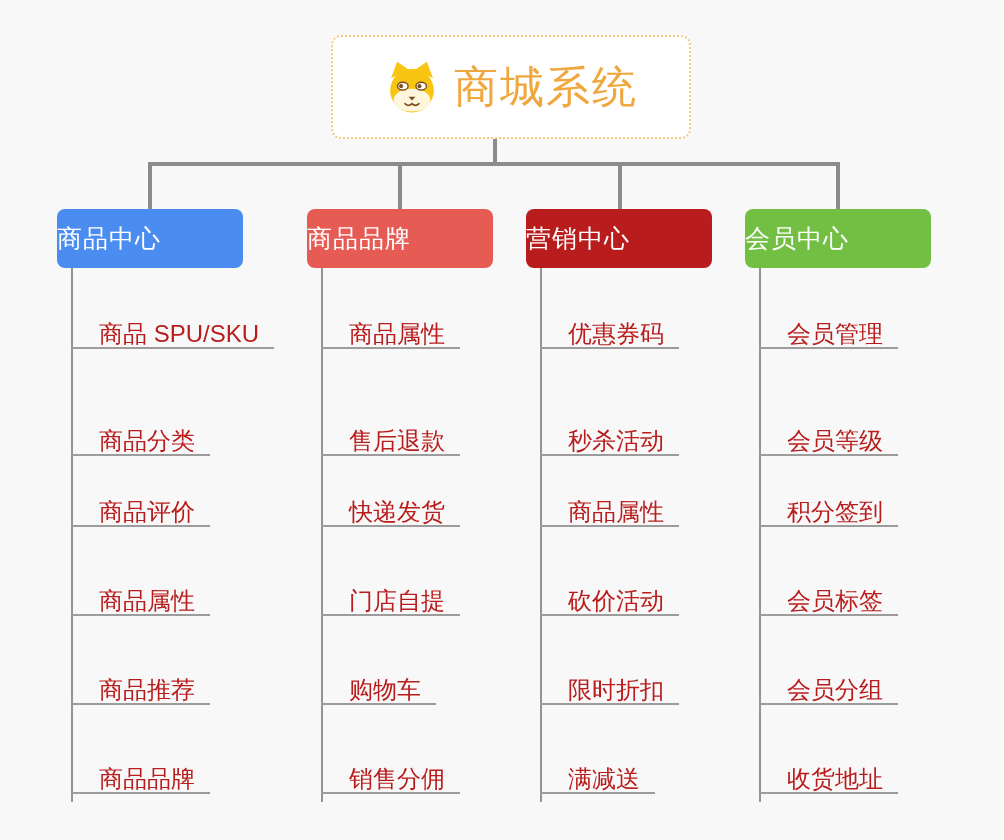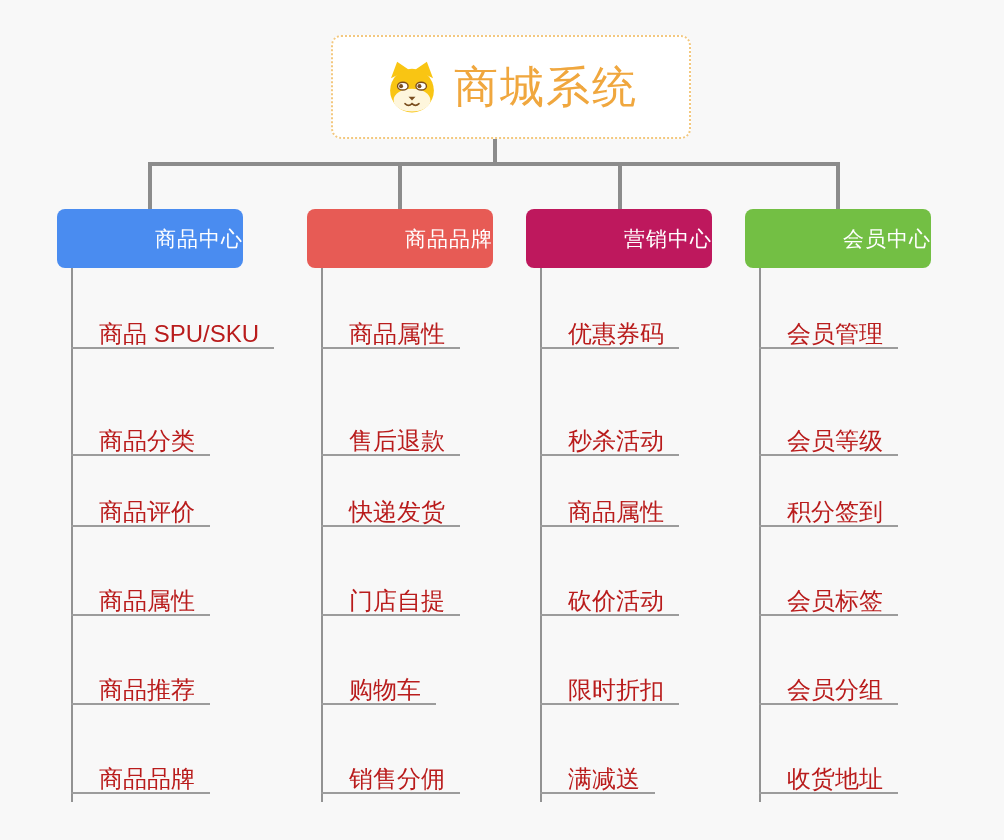--- a/index.html
+++ b/index.html
@@ -31,22 +31,22 @@
   .dog-icon{display:flex;align-items:center;}
   
   .stem{position:absolute;left:493px;top:139px;width:4px;height:27px;background:#8C8C8C;}
   .hline{position:absolute;left:149px;top:162px;width:691px;height:4px;background:#8C8C8C;border-radius:2px;}
   .drop{position:absolute;top:162px;width:4px;height:48px;background:#8C8C8C;}
   .d0{left:148px}.d1{left:398px}.d2{left:618px}.d3{left:836px}
   
   .branch-box{
     position:absolute;top:209px;width:186px;height:59px;
     border-radius:8px;
-    display:flex;align-items:center;justify-content:flex-end;
-    color:#FFFFFF;font-size:21px;letter-spacing:1px;
+    display:flex;align-items:center;justify-content:flex-start;
+    color:#FFFFFF;font-size:25px;letter-spacing:1px;
   }
   .b0{left:57px}.b1{left:307px}.b2{left:526px}.b3{left:745px}
   
   .trunk{position:absolute;top:268px;width:2px;height:534px;background:#939393;}
   .tk0{left:71px}.tk1{left:321px}.tk2{left:540px}.tk3{left:759px}
   
   .leaf{
     position:absolute;
     font-size:24px;color:#b91c1c;
     line-height:1;
@@ -86,21 +86,21 @@
   <div class="drop d1"></div>
   <div class="drop d2"></div>
   <div class="drop d3"></div>
 
   <div class="branch-box b0" style="background-color: rgb(74, 140, 240);">
     <span>商品中心</span>
   </div>
   <div class="branch-box b1" style="background-color: rgb(231, 91, 85);">
     <span>商品品牌</span>
   </div>
-  <div class="branch-box b2" style="background-color: #be185d;">
+  <div class="branch-box b2" style="background-color: #b91c1c;">
     <span>营销中心</span>
   </div>
   <div class="branch-box b3" style="background-color: rgb(115, 191, 68);">
     <span>会员中心</span>
   </div>
 
   <div class="trunk tk0"></div>
   <div class="trunk tk1"></div>
   <div class="trunk tk2"></div>
   <div class="trunk tk3"></div>

